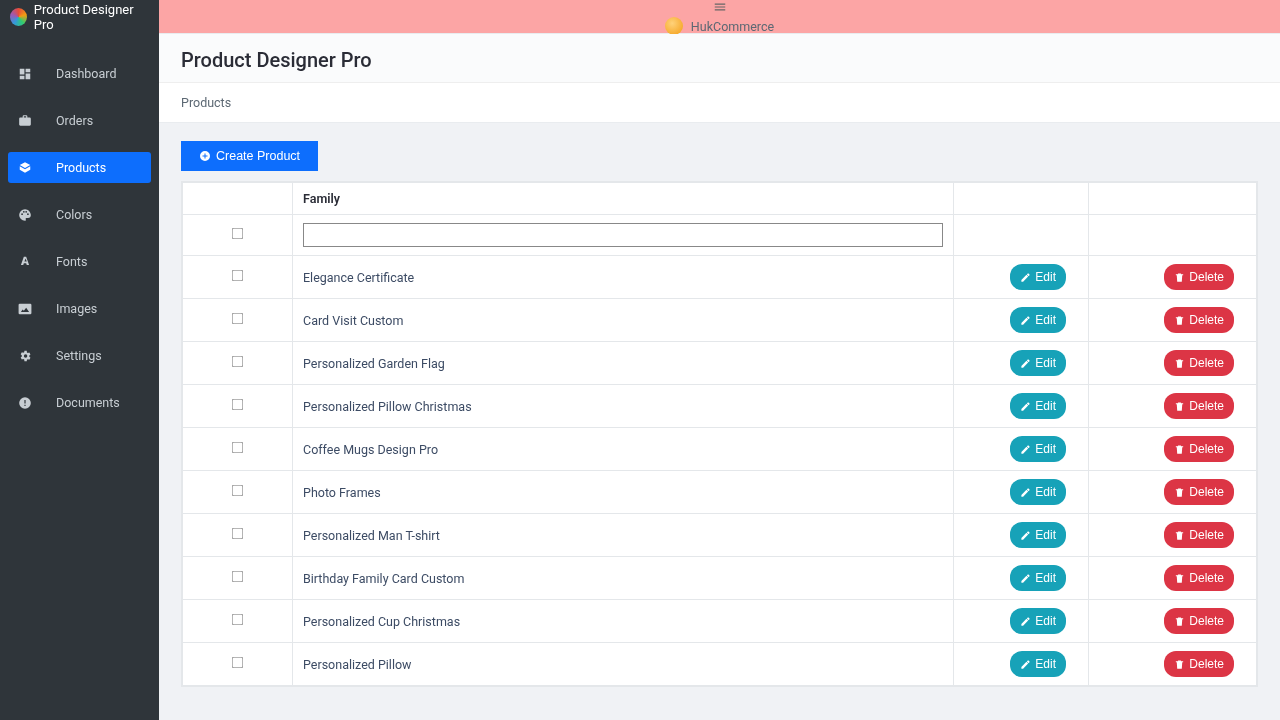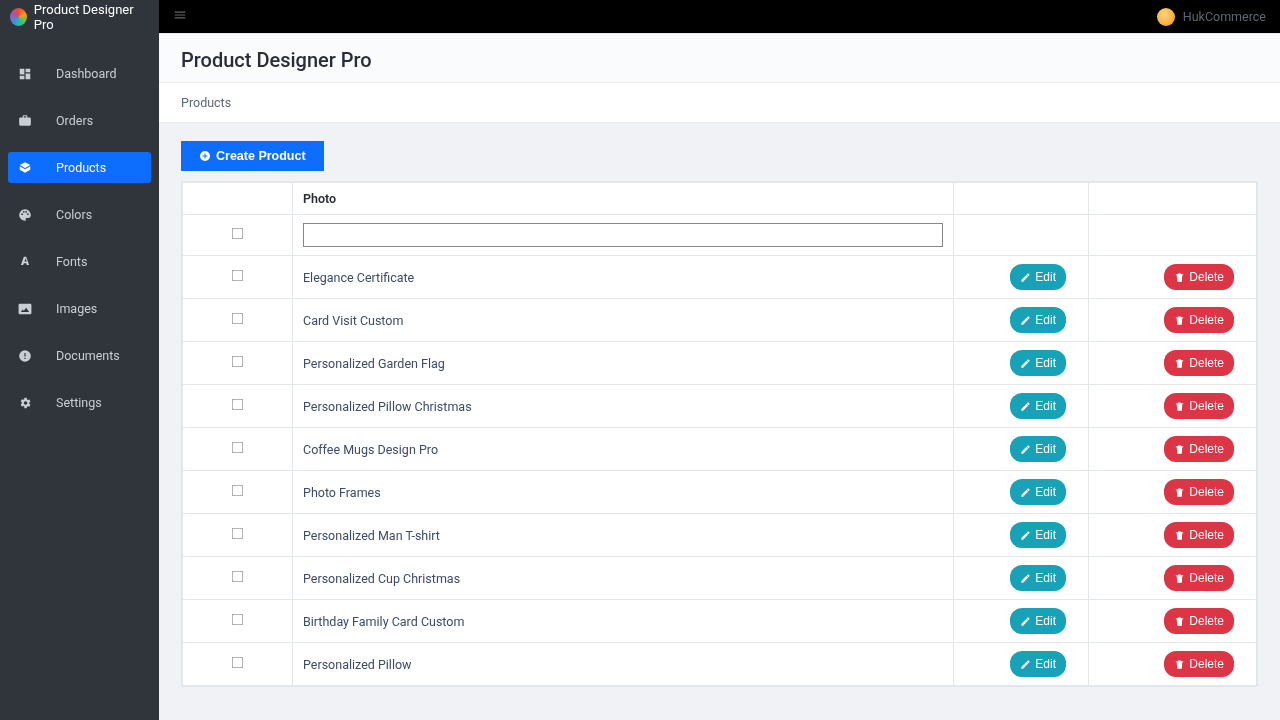--- a/index.html
+++ b/index.html
@@ -12,34 +12,34 @@
 .brand-logo { width: 18px; height: 18px; margin-right: 7px; border-radius: 50%; background: conic-gradient(#e74c3c, #f39c12, #2ecc71, #3498db, #9b59b6, #e74c3c); }
 .brand-title { font-size: 13px; color: #fff; }
 .nav { list-style: none; padding: 8px 4px; }
 .nav-item { display: flex; align-items: center; padding: 8px 10px; margin: 16px 4px; border-radius: 3px; color: #c8ced3; cursor: pointer; font-size: 12.5px; gap: 16px; }
 .nav-item.active { background: #0d6efd; color: #fff; }
 .nav-icon { width: 14px; height: 14px; margin-right: 8px; display: inline-flex; align-items: center; justify-content: center; }
 .nav-icon svg { width: 14px; height: 14px; fill: currentColor; }
 
 
 .main { flex: 1; display: flex; flex-direction: column; background: #fff; }
-.topbar { height: 34px; display: flex; align-items: center; justify-content: space-between; padding: 0 14px; border-bottom: 1px solid #e9ecef; background: #000000; }
+.topbar { height: 34px; display: flex; align-items: center; justify-content: space-between; padding: 0 14px; border-bottom: 1px solid #e9ecef; background: #fca5a5; flex-direction: column; }
 .hamburger { cursor: pointer; color: #666; }
 .hamburger svg { width: 14px; height: 14px; fill: currentColor; }
 .user { display: flex; align-items: center; gap: 8px; color: #5c6873; font-size: 12.5px; cursor: pointer; }
 .avatar { width: 18px; height: 18px; border-radius: 50%; background: radial-gradient(circle at 40% 35%, #ffd27a, #f39c12); }
 
 
 .content { flex: 1; background: #f0f2f5; overflow-y: auto; }
 .page-header { padding: 14px 22px 10px; background: #fafbfc; border-bottom: 1px solid #eee; }
 .page-title { font-size: 20px; font-weight: 500; color: #2a2c36; }
 .breadcrumb { background: #fff; border-bottom: 1px solid #e9ecef; padding: 12px 22px; font-size: 12.5px; color: #5c6873; }
 
 .body-pad { padding: 18px 22px 0; }
-.btn-create { background: #0d6efd; color: #fff; border: none; padding: 8px 18px; font-size: 12.5px; cursor: pointer; display: inline-flex; align-items: center; gap: 5px; font-weight: bold; }
+.btn-create { background: #0d6efd; color: #fff; border: none; padding: 8px 18px; font-size: 12.5px; cursor: pointer; display: inline-flex; align-items: center; gap: 5px; }
 .btn-create svg { width: 12px; height: 12px; fill: #fff; }
 
 .table-wrap { margin-top: 10px; background: #fff; border: 1px solid #e4e7ea; }
 table { width: 100%; border-collapse: collapse; }
 th, td { border: 1px solid #e4e7ea; padding: 8px 10px; font-size: 12.5px; text-align: left; vertical-align: middle; }
 th { font-weight: 600; color: #2a2c36; }
 .col-check { width: 110px; text-align: center; }
 .col-edit { width: 135px; text-align: right; padding-right: 22px; }
 .col-del { width: 168px; text-align: right; padding-right: 22px; }
 .filter-input { width: 100%; height: 24px; border: 1px solid #888; padding: 2px 6px; font-size: 12px; }
@@ -107,32 +107,32 @@
           <span class="nav-icon">
             <svg viewBox="0 0 24 24">
               <path d="M21 3H3a2 2 0 00-2 2v14a2 2 0 002 2h18a2 2 0 002-2V5a2 2 0 00-2-2zM8 13l2 2 4-5 5 7H5l3-4z"></path>
             </svg>
           </span>
           <span>Images</span>
         </li>
         <li class="nav-item">
           <span class="nav-icon">
             <svg viewBox="0 0 24 24">
+              <path d="M19.4 13a7.5 7.5 0 000-2l2-1.6-2-3.4-2.4 1a7.2 7.2 0 00-1.7-1L15 3h-4l-.3 2.6a7.2 7.2 0 00-1.7 1l-2.4-1-2 3.4L6.6 11a7.5 7.5 0 000 2l-2 1.6 2 3.4 2.4-1a7.2 7.2 0 001.7 1L11 21h4l.3-2.6a7.2 7.2 0 001.7-1l2.4 1 2-3.4-2-1.6zM13 15a3 3 0 110-6 3 3 0 010 6z"></path>
+            </svg>
+          </span>
+          <span>Settings</span>
+        </li>
+        <li class="nav-item">
+          <span class="nav-icon">
+            <svg viewBox="0 0 24 24">
               <path d="M12 2a10 10 0 100 20 10 10 0 000-20zm1 15h-2v-2h2v2zm0-4h-2V7h2v6z"></path>
             </svg>
           </span>
           <span>Documents</span>
-        </li>
-        <li class="nav-item">
-          <span class="nav-icon">
-            <svg viewBox="0 0 24 24">
-              <path d="M19.4 13a7.5 7.5 0 000-2l2-1.6-2-3.4-2.4 1a7.2 7.2 0 00-1.7-1L15 3h-4l-.3 2.6a7.2 7.2 0 00-1.7 1l-2.4-1-2 3.4L6.6 11a7.5 7.5 0 000 2l-2 1.6 2 3.4 2.4-1a7.2 7.2 0 001.7 1L11 21h4l.3-2.6a7.2 7.2 0 001.7-1l2.4 1 2-3.4-2-1.6zM13 15a3 3 0 110-6 3 3 0 010 6z"></path>
-            </svg>
-          </span>
-          <span>Settings</span>
         </li>
       </ul>
   </aside>
 
   <div class="main">
     <div class="topbar">
       <span class="hamburger">
         <svg viewBox="0 0 24 24">
             <path d="M3 6h18v2H3V6zm0 5h18v2H3v-2zm0 5h18v2H3v-2z"></path>
           </svg>
@@ -157,21 +157,21 @@
               <path d="M12 2a10 10 0 100 20 10 10 0 000-20zm5 11h-4v4h-2v-4H7v-2h4V7h2v4h4v2z"></path>
             </svg>
           <span>Create Product</span>
         </button>
 
         <div class="table-wrap">
           <table>
             <thead>
               <tr>
                 <th class="col-check"></th>
-                <th>Photo</th>
+                <th>Family</th>
                 <th class="col-edit"></th>
                 <th class="col-del"></th>
               </tr>
               <tr>
                 <th class="col-check"><input type="checkbox" style=""></th>
                 <th><input class="filter-input" type="text" value="" style=""></th>
                 <th class="col-edit"></th>
                 <th class="col-del"></th>
               </tr>
             </thead>
@@ -283,37 +283,37 @@
                     </button></td>
                   <td class="col-del"><button class="btn-del">
                       <svg viewBox="0 0 24 24">
                         <path d="M6 7h12l-1 14H7L6 7zm3-4h6l1 2h4v2H4V5h4l1-2z"></path>
                       </svg>
                       <span>Delete</span>
                     </button></td>
                 </tr>
                 <tr>
                   <td class="col-check"><input type="checkbox" style=""></td>
+                  <td class="title-cell">Birthday Family Card Custom</td>
+                  <td class="col-edit"><button class="btn-edit">
+                      <svg viewBox="0 0 24 24">
+                        <path d="M3 17.25V21h3.75L17.8 9.94l-3.75-3.75L3 17.25zM20.7 7.04a1 1 0 000-1.41l-2.34-2.34a1 1 0 00-1.41 0L15 5.25l3.75 3.75 1.95-1.96z"></path>
+                      </svg>
+                      <span>Edit</span>
+                    </button></td>
+                  <td class="col-del"><button class="btn-del">
+                      <svg viewBox="0 0 24 24">
+                        <path d="M6 7h12l-1 14H7L6 7zm3-4h6l1 2h4v2H4V5h4l1-2z"></path>
+                      </svg>
+                      <span>Delete</span>
+                    </button></td>
+                </tr>
+                <tr>
+                  <td class="col-check"><input type="checkbox" style=""></td>
                   <td class="title-cell">Personalized Cup Christmas</td>
-                  <td class="col-edit"><button class="btn-edit">
-                      <svg viewBox="0 0 24 24">
-                        <path d="M3 17.25V21h3.75L17.8 9.94l-3.75-3.75L3 17.25zM20.7 7.04a1 1 0 000-1.41l-2.34-2.34a1 1 0 00-1.41 0L15 5.25l3.75 3.75 1.95-1.96z"></path>
-                      </svg>
-                      <span>Edit</span>
-                    </button></td>
-                  <td class="col-del"><button class="btn-del">
-                      <svg viewBox="0 0 24 24">
-                        <path d="M6 7h12l-1 14H7L6 7zm3-4h6l1 2h4v2H4V5h4l1-2z"></path>
-                      </svg>
-                      <span>Delete</span>
-                    </button></td>
-                </tr>
-                <tr>
-                  <td class="col-check"><input type="checkbox" style=""></td>
-                  <td class="title-cell">Birthday Family Card Custom</td>
                   <td class="col-edit"><button class="btn-edit">
                       <svg viewBox="0 0 24 24">
                         <path d="M3 17.25V21h3.75L17.8 9.94l-3.75-3.75L3 17.25zM20.7 7.04a1 1 0 000-1.41l-2.34-2.34a1 1 0 00-1.41 0L15 5.25l3.75 3.75 1.95-1.96z"></path>
                       </svg>
                       <span>Edit</span>
                     </button></td>
                   <td class="col-del"><button class="btn-del">
                       <svg viewBox="0 0 24 24">
                         <path d="M6 7h12l-1 14H7L6 7zm3-4h6l1 2h4v2H4V5h4l1-2z"></path>
                       </svg>

